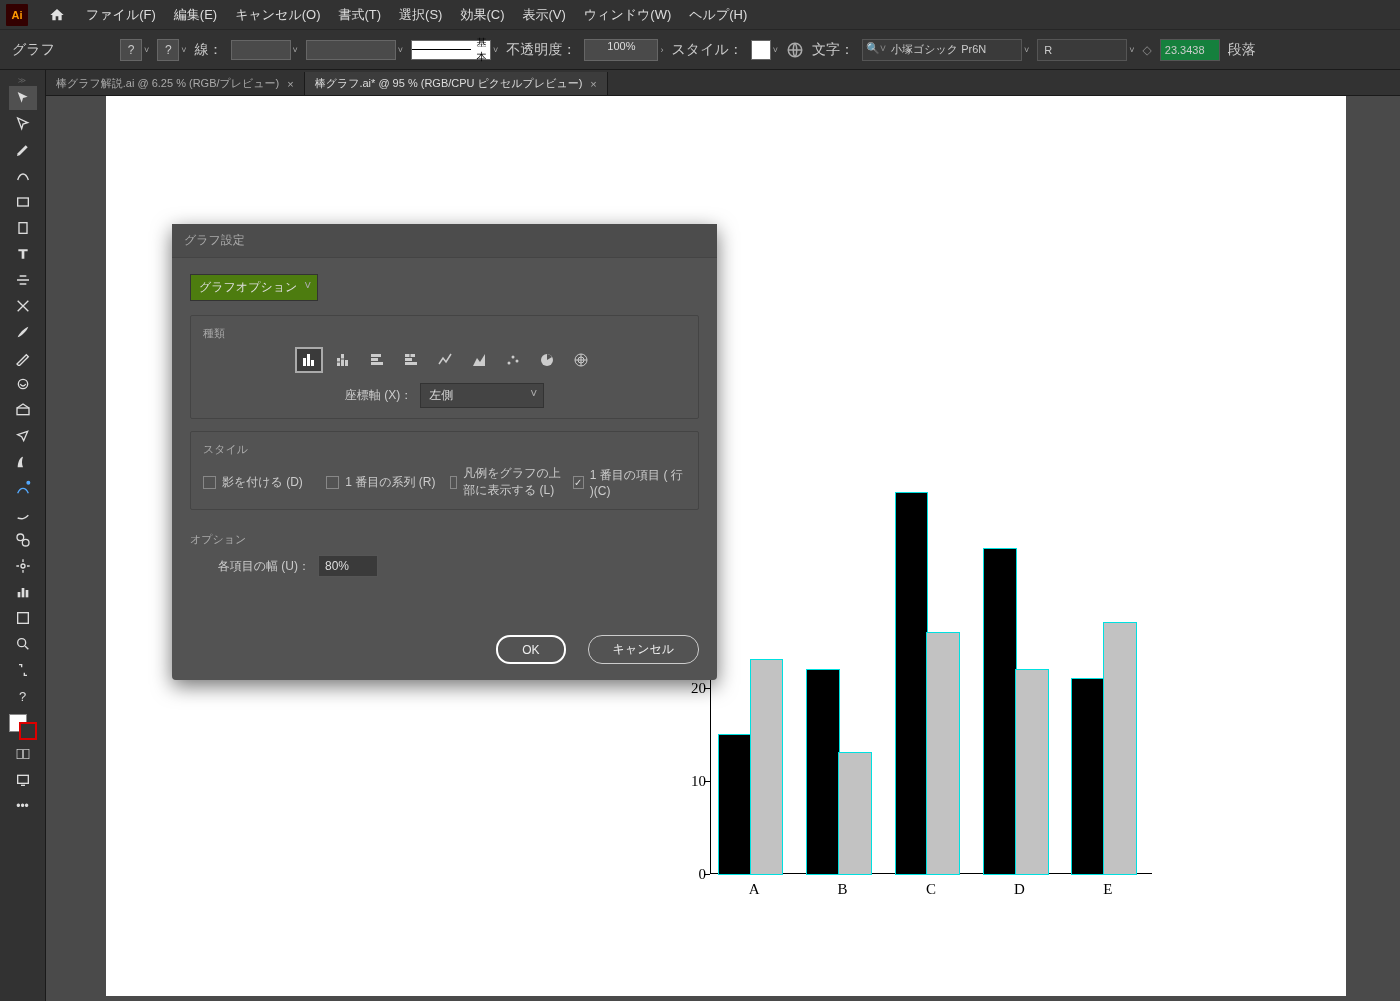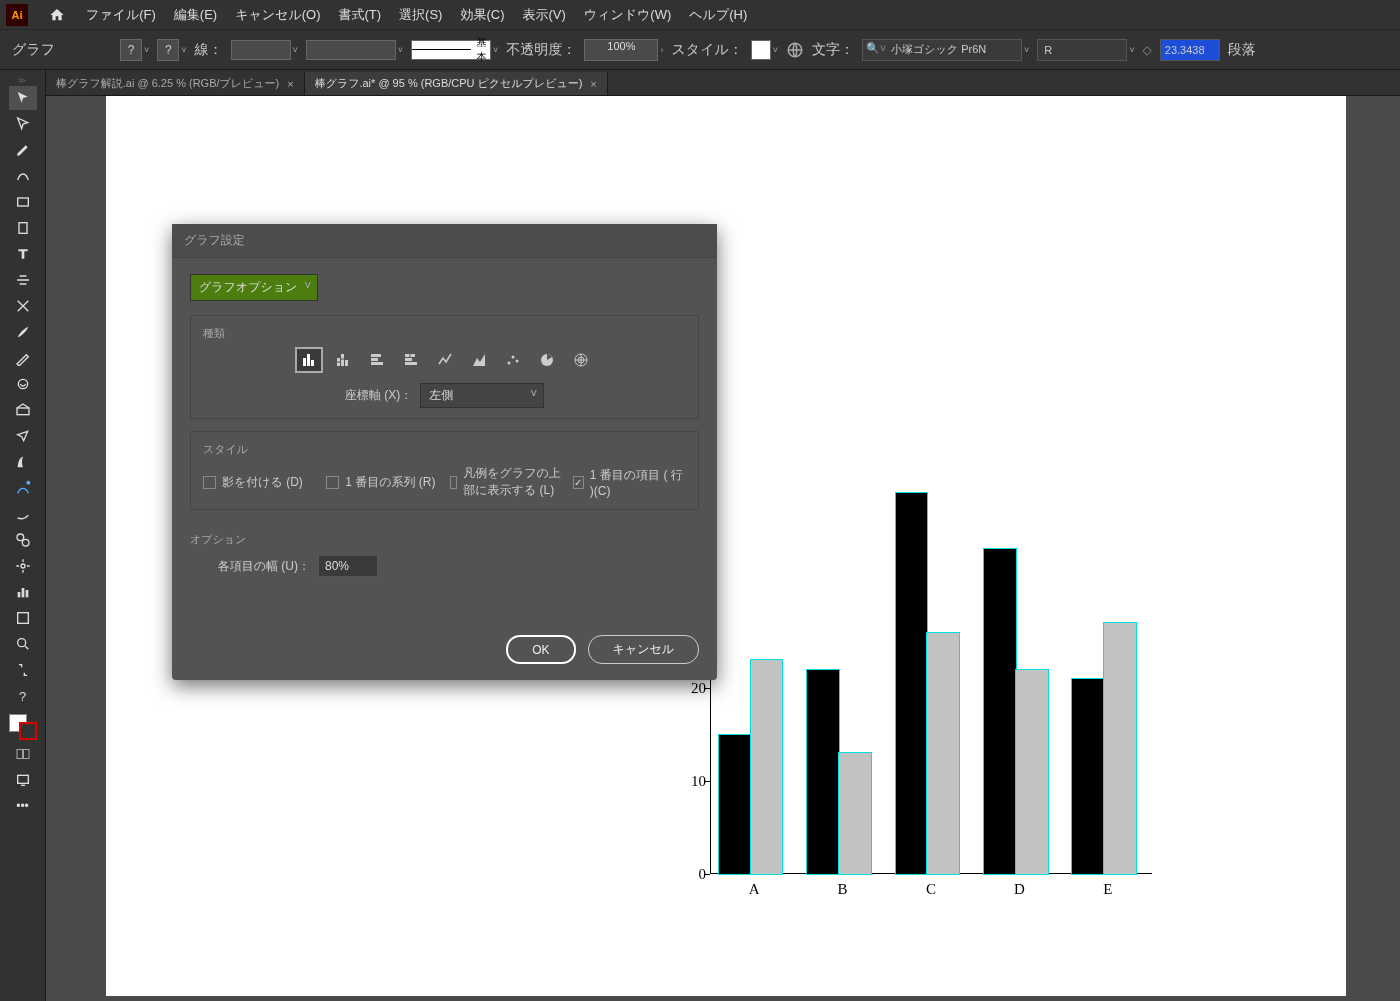--- a/index.html
+++ b/index.html
@@ -16,21 +16,21 @@
 .opt-label { color: #ccc; font-size: 14px; }
 .opt-square { width: 22px; height: 22px; background: #4a4a4a; border: 1px solid #666; display: flex; align-items: center; justify-content: center; }
 .opt-field { background: #4a4a4a; border: 1px solid #666; color: #ddd; height: 22px; padding: 0 22px; font-size: 11px; min-width: 40px; }
 .stroke-swatch { width: 60px; height: 20px; background: #4a4a4a; border: 1px solid #666; }
 .fill-swatch { width: 90px; height: 20px; background: #4a4a4a; border: 1px solid #666; }
 .stroke-line { width: 80px; height: 20px; background: #fff; border: 1px solid #666; display: flex; align-items: center; justify-content: center; }
 .stroke-line-inner { width: 60px; height: 1px; background: #000; }
 .globe-icon { width: 18px; height: 18px; color: #aaa; }
 .font-select { background: #3a3a3a; border: 1px solid #555; color: #ccc; padding: 2px 6px; width: 160px; height: 22px; font-size: 11px; }
 .style-swatch { width: 20px; height: 20px; background: #fff; border: 1px solid #666; }
-.num-field { background: #1d4ed8; border: 1px solid #555; color: #ccc; padding: 2px 4px; width: 60px; height: 22px; font-size: 11px; }
+.num-field { background: #15803d; border: 1px solid #555; color: #ccc; padding: 2px 4px; width: 60px; height: 22px; font-size: 11px; }
 
 
 .tabstrip { height: 26px; background: #323232; display: flex; align-items: flex-end; padding-left: 46px; border-bottom: 1px solid #1a1a1a; }
 .doc-tab { padding: 4px 10px; background: #323232; color: #aaa; font-size: 11px; display: flex; align-items: center; gap: 8px; border-right: 1px solid #1a1a1a; cursor: pointer; margin-top: 20px; }
 .doc-tab.active { background: #3c3c3c; color: #ddd; }
 .tab-close { color: #aaa; }
 
 
 .workarea { display: flex; height: calc(1001px - 96px); position: relative; }
 
@@ -76,21 +76,21 @@
 .axis-row { display: flex; align-items: center; justify-content: center; gap: 8px; }
 .axis-select { background: #444; color: #ddd; border: 1px solid #333; padding: 3px 90px 3px 8px; font-size: 12px; position: relative; display: inline-block; }
 .axis-select::after { content: "˅"; position: absolute; right: 6px; color: #aaa; }
 .style-grid { display: grid; grid-template-columns: 1fr 1fr 1fr 1fr; gap: 10px; }
 .chk-row { display: flex; align-items: center; gap: 6px; color: #ccc; font-size: 12px; }
 .chk { width: 13px; height: 13px; border: 1px solid #888; display: flex; align-items: center; justify-content: center; }
 .chk.checked::after { content: "✓"; color: #ddd; font-size: 10px; }
 .opt-row { display: flex; align-items: center; gap: 8px; margin-bottom: 10px; }
 .opt-row label { text-align: right; width: 120px; color: #ccc; font-size: 12px; }
 .pct-input { background: #3a3a3a; border: 1px solid #555; color: #ddd; padding: 3px 6px; width: 60px; font-size: 12px; }
-.dialog-footer { padding: 10px 18px 16px; display: flex; justify-content: flex-end; gap: 12px; }
+.dialog-footer { padding: 10px 18px 16px; display: flex; justify-content: flex-end; gap: 22px; }
 .dlg-btn { padding: 5px 24px; border-radius: 14px; border: 1px solid #ccc; background: transparent; color: #eee; cursor: pointer; font-size: 12px; }
 .dlg-btn.primary { border: 2px solid #fff; }
 
 .drop-caret { font-size: 9px; color: #aaa; margin-left: -6px; }
 </style>
 </head>
 <body>
 
 <div class="menubar">
   <div class="ai-logo">Ai</div>

